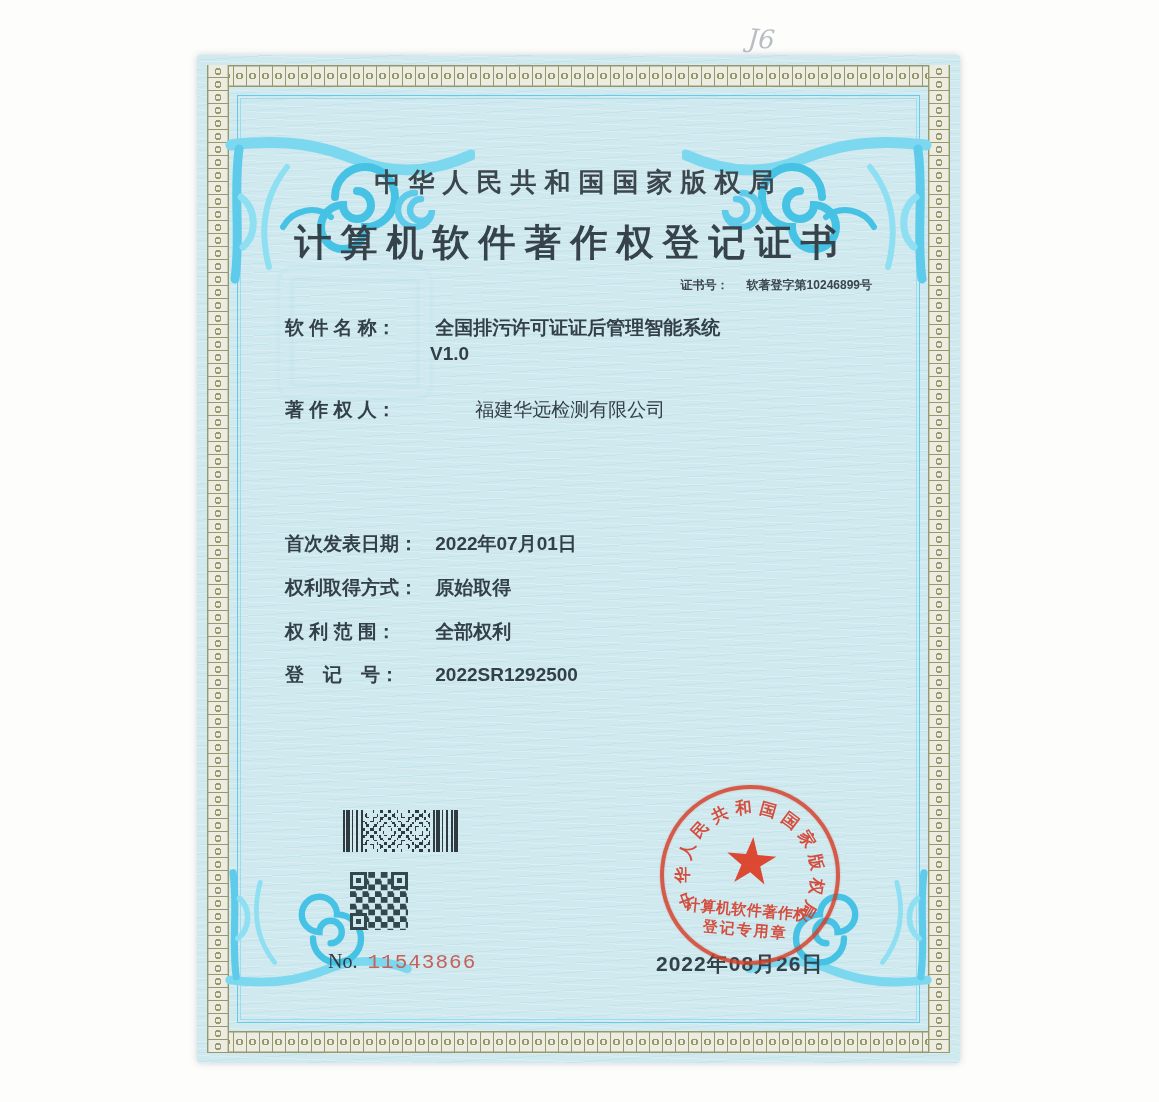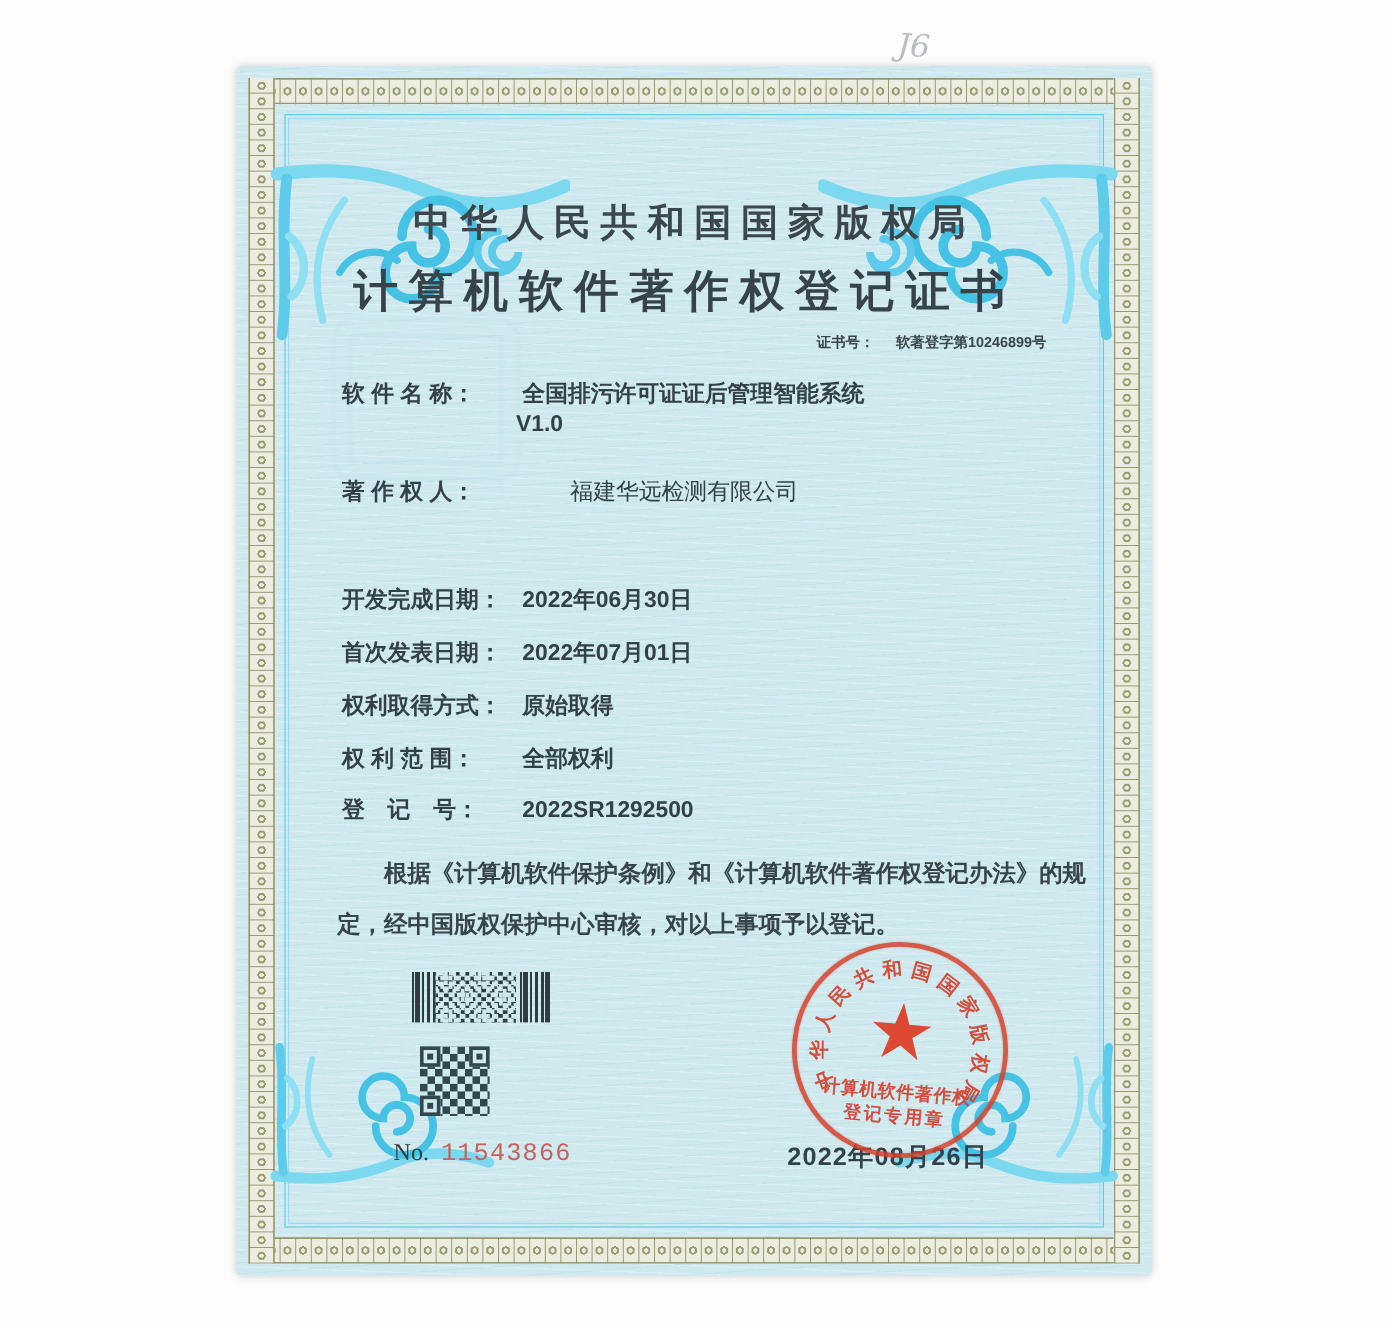--- a/index.html
+++ b/index.html
@@ -56,21 +56,21 @@
   
   .emboss{
     position:absolute;left:80px;top:210px;width:150px;height:130px;border-radius:18px;
     border:3px solid rgba(190,225,235,.55);
     box-shadow:inset 0 0 0 10px rgba(255,255,255,.18), inset 0 0 0 14px rgba(170,215,228,.25);
     filter:blur(1.2px);opacity:.6;
   }
   
   .hdr1{
     position:absolute;left:0;right:0;top:110px;text-align:center;
-    font-size:31px;font-weight:bold;color:#3c474d;letter-spacing:8px;
+    font-size:26px;font-weight:bold;color:#3c474d;letter-spacing:8px;
   }
   .hdr2{
     position:absolute;left:0;right:16px;top:163px;text-align:center;
     font-size:37px;font-weight:bold;color:#36434a;letter-spacing:9px;
   }
   .certno{
     position:absolute;right:88px;top:222px;font-size:12px;font-weight:bold;color:#3a464c;
   }
   .certno .gap{display:inline-block;width:18px;}
   .field{position:absolute;left:88px;font-size:19px;color:#334047;white-space:nowrap;}
@@ -206,24 +206,20 @@
     <span class="flabel">软 件 名 称：</span>
     <span class="fvalue">全国排污许可证证后管理智能系统</span>
   </div>
   <div class="fvalue2">V1.0</div>
 
   <div class="field" style="top:342px">
     <span class="flabel">著 作 权 人：</span>
     <span class="fvalue serif">福建华远检测有限公司</span>
   </div>
 
-  <div class="field" style="top:432px">
-    <span class="flabel">开发完成日期：</span>
-    <span class="fvalue">2022年06月30日</span>
-  </div>
 
   <div class="field" style="top:476px">
     <span class="flabel">首次发表日期：</span>
     <span class="fvalue">2022年07月01日</span>
   </div>
 
   <div class="field" style="top:564px">
     <span class="flabel">权 利 范 围：</span>
     <span class="fvalue">全部权利</span>
   </div>
@@ -231,21 +227,20 @@
   <div class="field" style="top:520px">
     <span class="flabel">权利取得方式：</span>
     <span class="fvalue">原始取得</span>
   </div>
 
   <div class="field" style="top:607px">
     <span class="flabel">登　记　号：</span>
     <span class="fvalue">2022SR1292500</span>
   </div>
 
-  <div class="para">根据《计算机软件保护条例》和《计算机软件著作权登记办法》的规定，经中国版权保护中心审核，对以上事项予以登记。</div>
 
   <div class="barcode">
       <div class="matrix"></div>
     </div>
   <div class="qr">
     <div class="finder tl"></div>
     <div class="finder tr"></div>
     <div class="finder bl"></div>
   </div>
 

